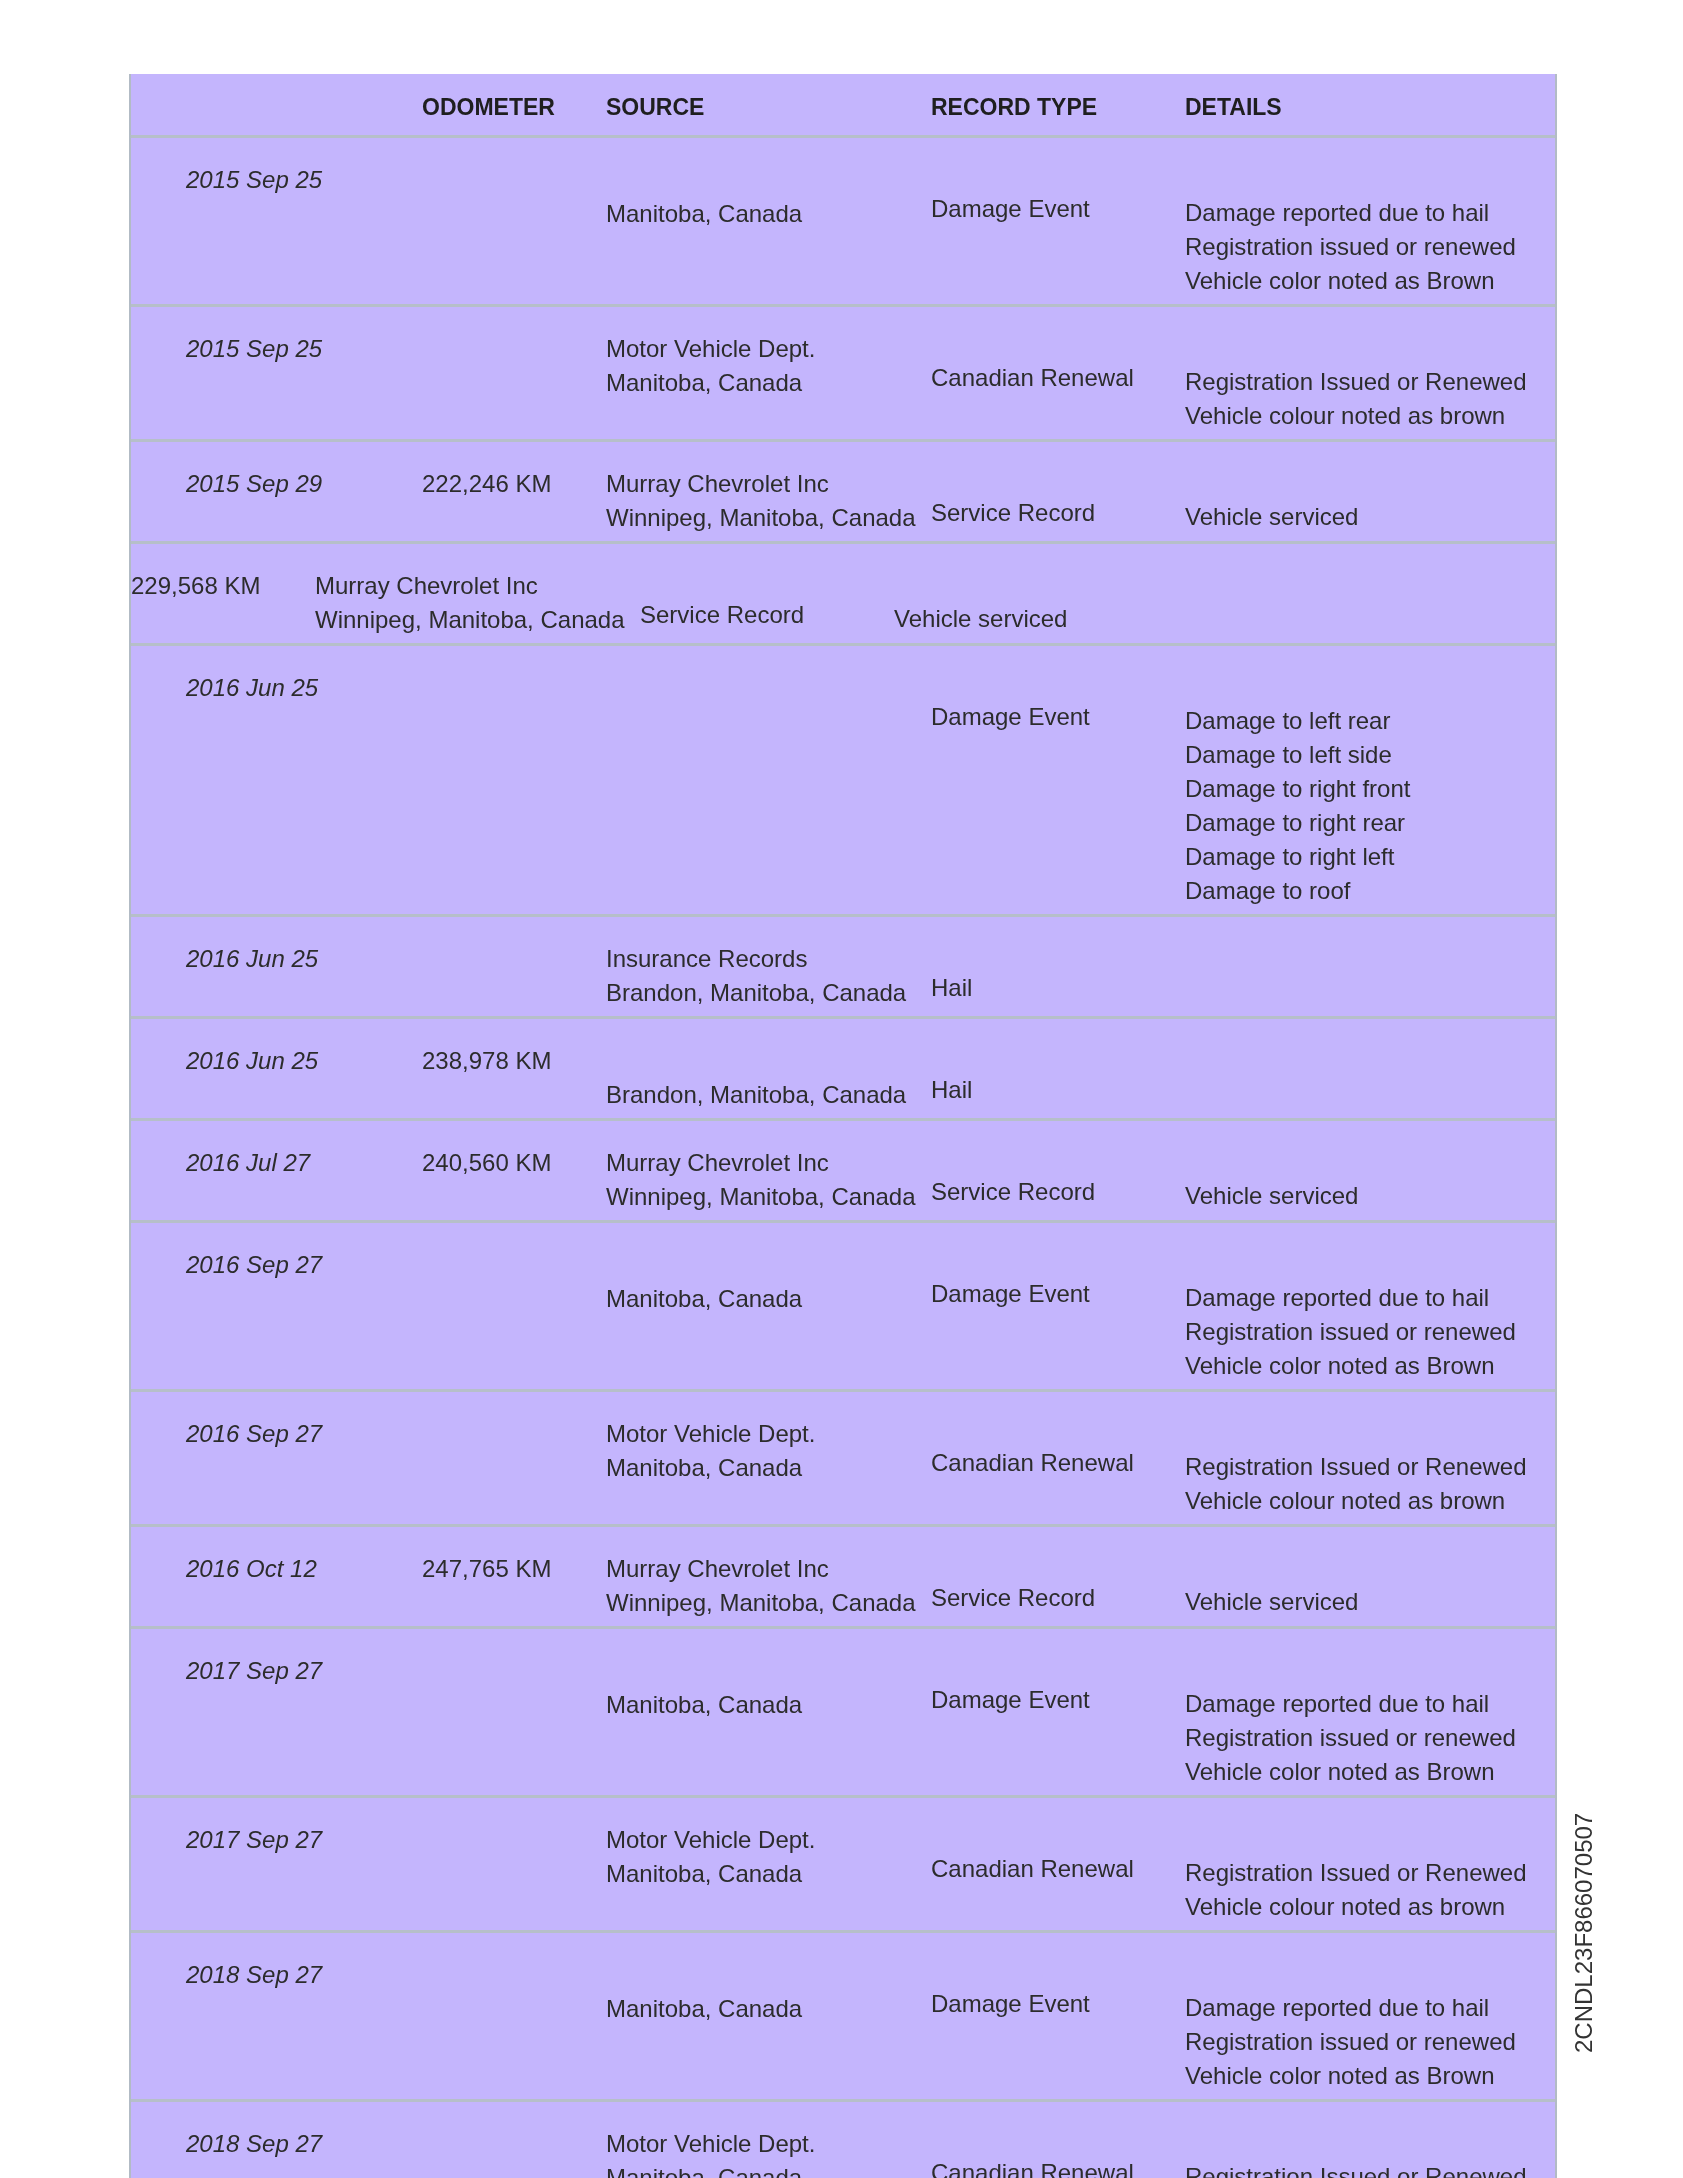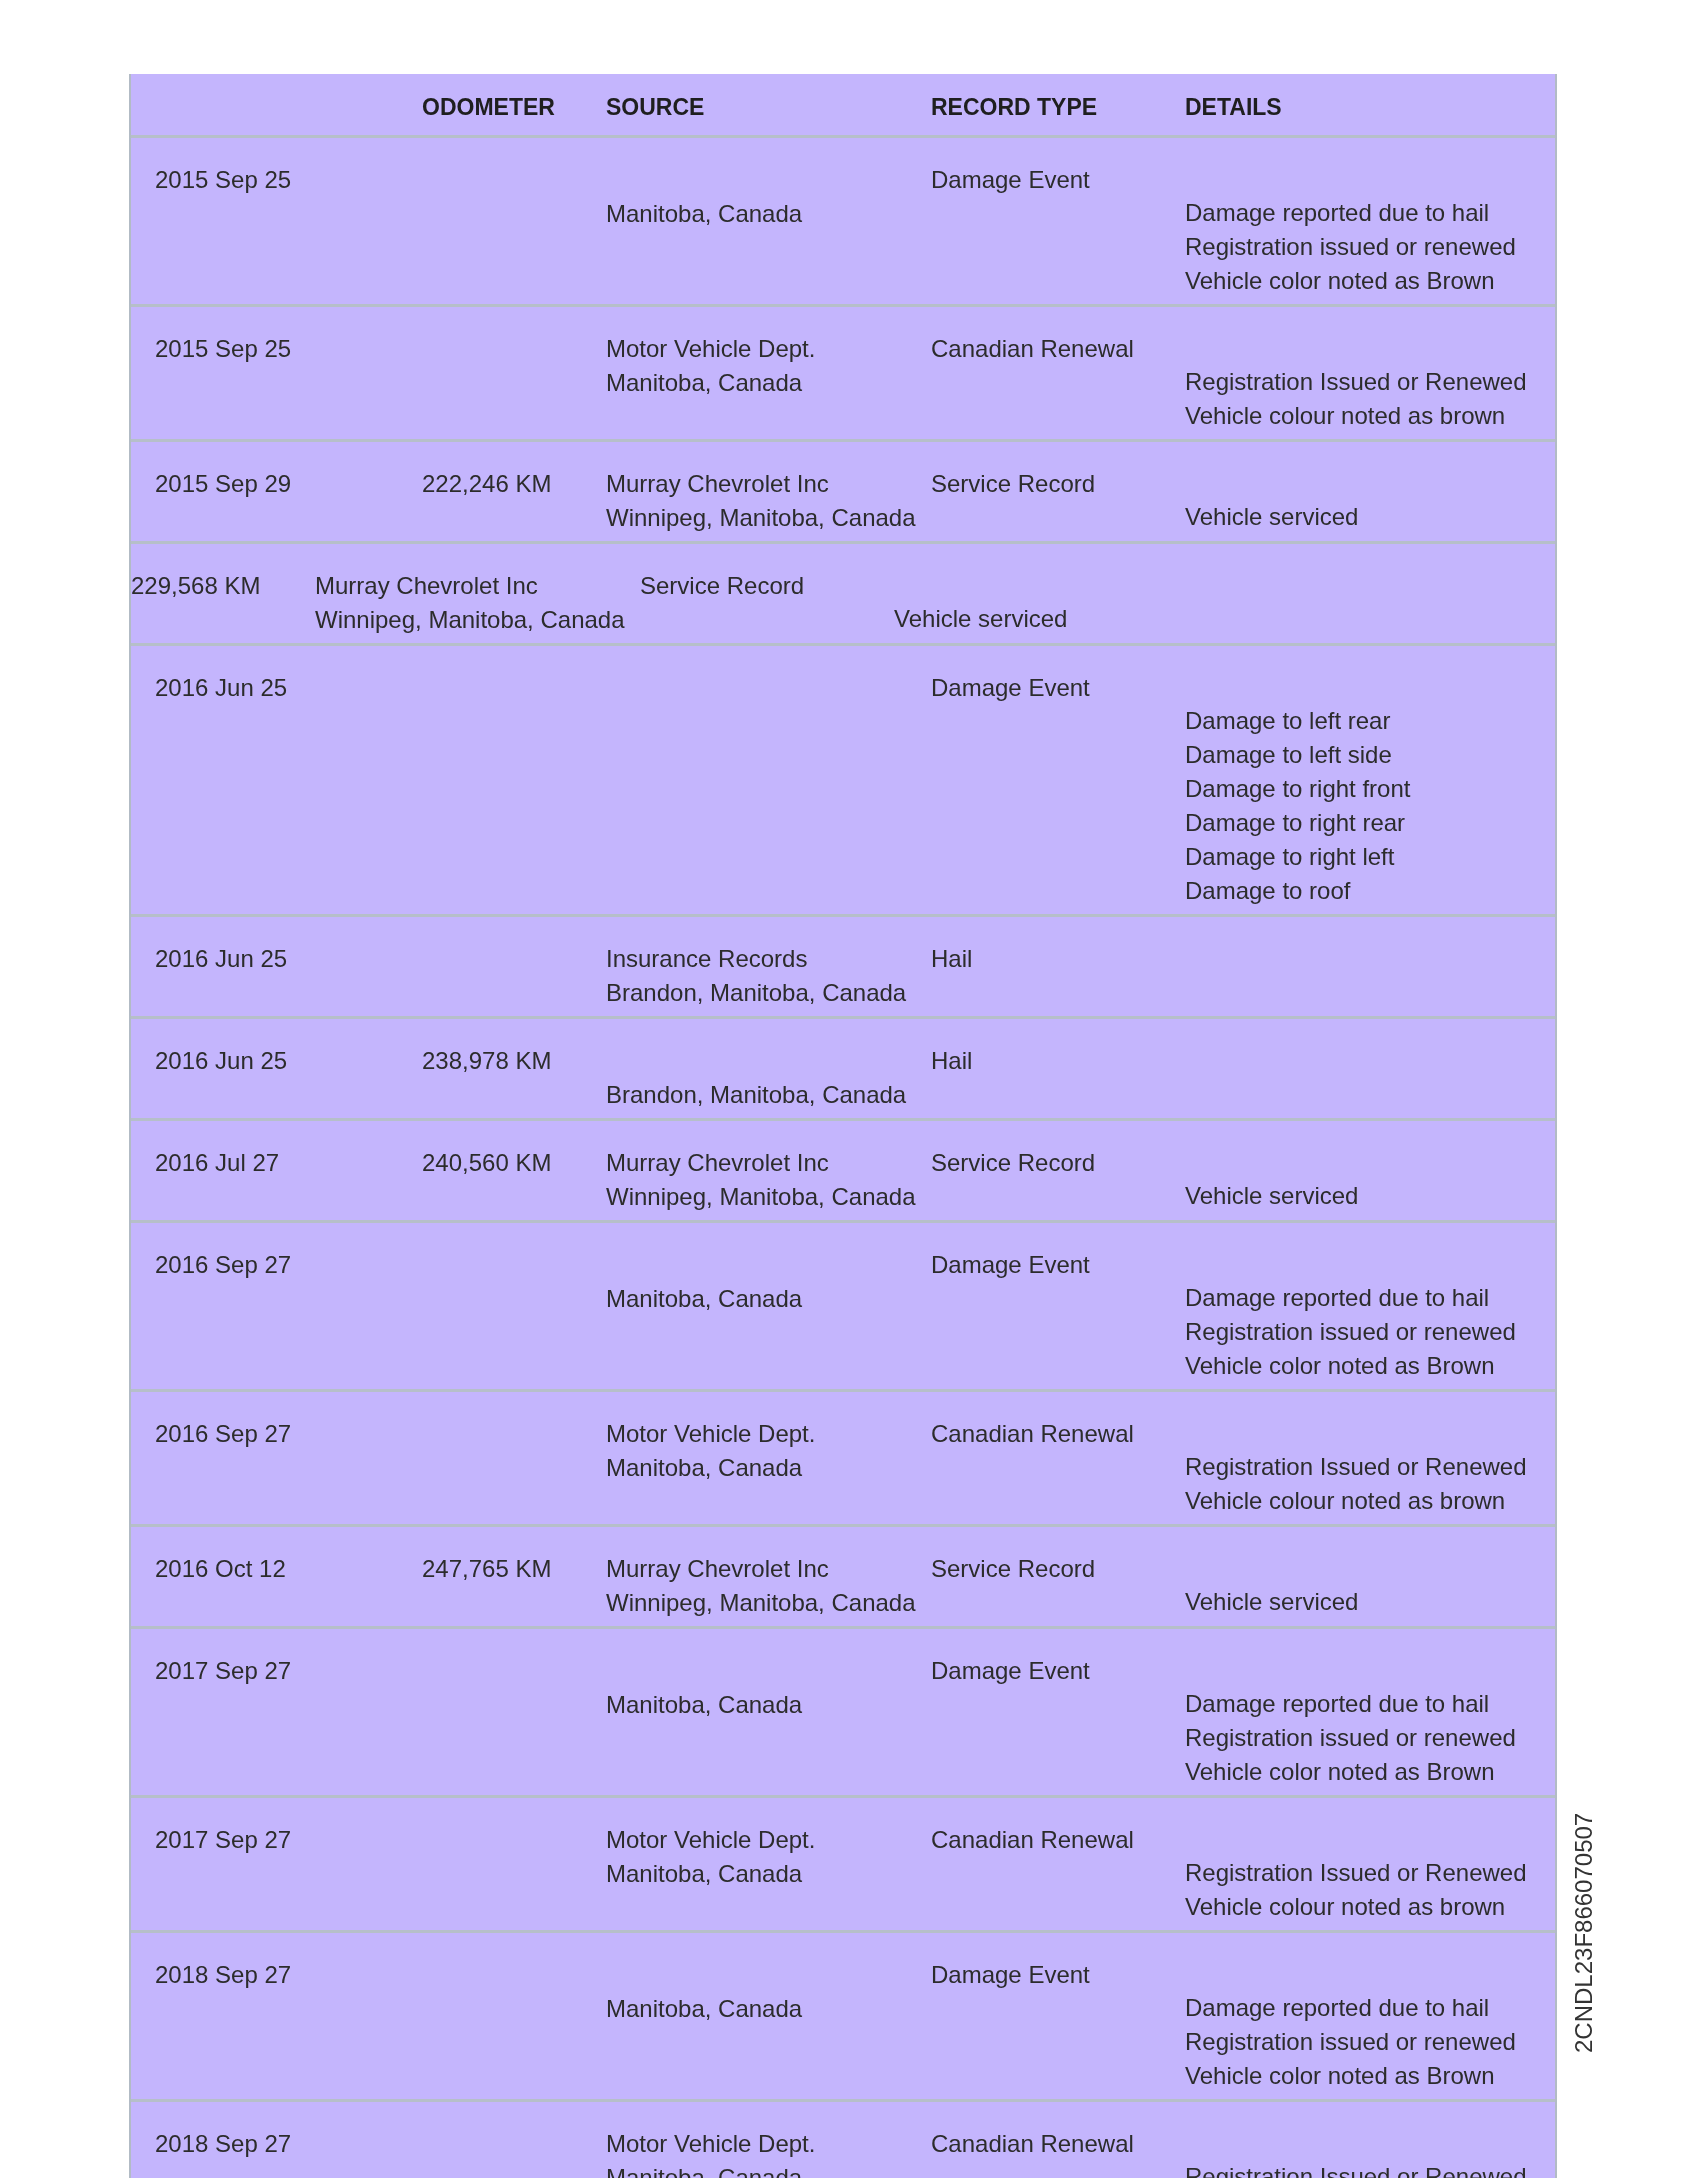--- a/index.html
+++ b/index.html
@@ -28,24 +28,24 @@
     box-sizing:border-box;
   }
   .trow{
     display:flex;
     box-sizing:border-box;
     border-bottom:3px solid #b6bfc9;
     padding-top:25px;padding-bottom:6px;
     font-size:24px;line-height:34px;
   }
   .c{box-sizing:border-box;padding-right:10px;}
-  .c-date{width:291px;padding-left:24px;}
+  .c-date{width:291px;padding-left:55px;font-style:italic;}
   .c-odo{width:184px;}
   .c-src{width:325px;}
-  .c-rec{width:254px;}
+  .c-rec{width:254px;margin-top:29px;}
   .c-det{width:356px;padding-right:2px;margin-top:33px;}
   .line{min-height:34px;}
   .table-footer-space{height:107px;}
   .vin-label{
     position:absolute;
     left:1480px;top:1933px;width:208px;height:32px;
     transform:rotate(-90deg);
     font-size:24px;line-height:32px;color:#333333;
     text-align:left;white-space:nowrap;
   }

